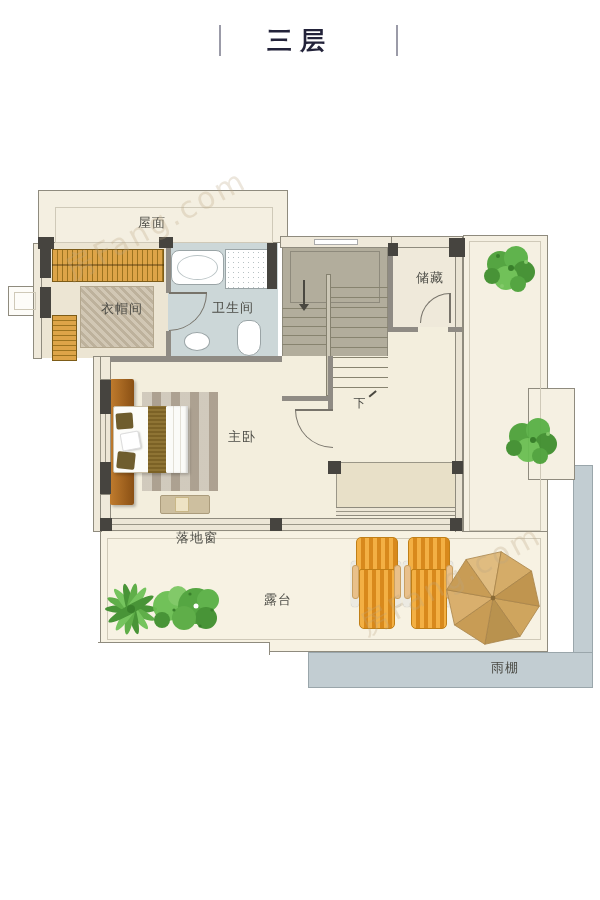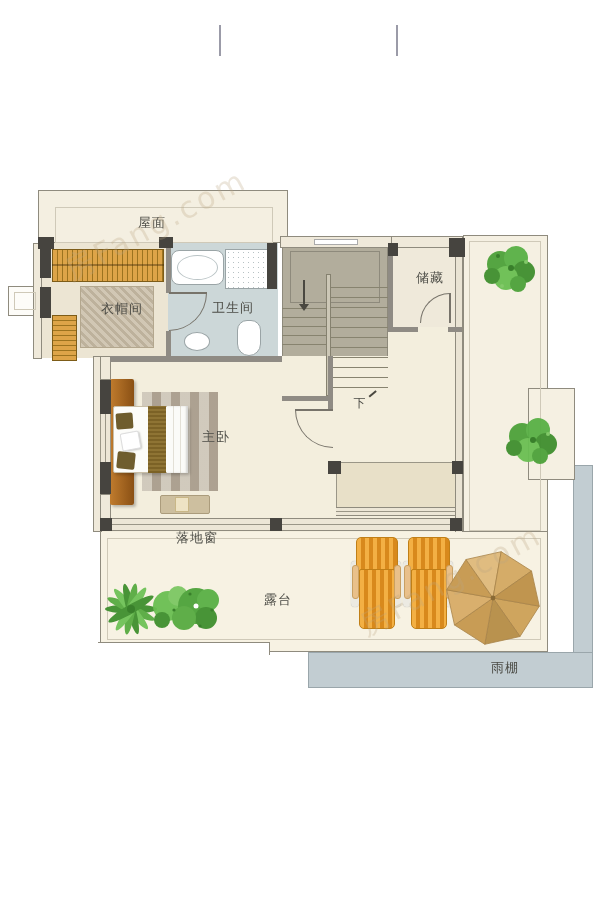--- a/index.html
+++ b/index.html
@@ -34,20 +34,21 @@
       font-size:25px;font-weight:bold;color:#23233a;letter-spacing:8px;z-index:3;}
   .steps{position:absolute;z-index:12;}
   svg{display:block;}
 </style>
 </head>
 <body>
 
 <div id="page">
 
   <div class="titlebar" style="left:219px"></div>
+  <div id="title">三层</div>
   <div class="titlebar" style="left:396px"></div>
 
   <div class="wm" style="left:55px;top:205px">房Fang.com</div>
   <div class="wm" style="left:350px;top:560px">房Fang.com</div>
 
   <div class="abs" style="left:38px;top:190px;width:250px;height:53px;background:#f4efe1;border:1.5px solid #8f8b7e;box-sizing:border-box;z-index:4"></div>
   <div class="inner-line" style="left:55px;top:207px;width:218px;height:36px;z-index:6"></div>
   <div class="lbl" style="left:152px;top:223px">屋面</div>
 
   <div class="trim" style="left:33px;top:243px;width:9px;height:116px"></div>
@@ -153,21 +154,21 @@
        background-image:repeating-linear-gradient(0deg,#7c6226 0 2px,#8f7434 2px 4px)"></div>
   <div class="abs" style="left:167px;top:406px;width:21px;height:67px;background:#fbfbf8;z-index:14;
        background-image:linear-gradient(to right,transparent 6px,#e3e0d6 6px,#e3e0d6 7px,transparent 7px,transparent 13px,#e3e0d6 13px,#e3e0d6 14px,transparent 14px);
        box-shadow:inset -2px 0 2px rgba(0,0,0,.15)"></div>
   <div class="abs" style="left:116px;top:413px;width:17px;height:16px;background:#6f5d2e;border-radius:2px;transform:rotate(-4deg);z-index:15"></div>
   <div class="abs" style="left:117px;top:452px;width:18px;height:17px;background:#6f5d2e;border-radius:2px;transform:rotate(6deg);z-index:15"></div>
   <div class="abs" style="left:121px;top:432px;width:17px;height:16px;background:#ffffff;border:1px solid #ddd;border-radius:2px;transform:rotate(-10deg);z-index:16;
        box-shadow:1px 1px 2px rgba(0,0,0,.2)"></div>
   <div class="abs" style="left:160px;top:495px;width:50px;height:19px;background:#cdbf9f;border:1px solid #ab9c7c;border-radius:2px;box-sizing:border-box;z-index:12"></div>
   <div class="abs" style="left:175px;top:497px;width:14px;height:15px;background:#eee3c4;border:1px solid #c9b787;box-sizing:border-box;z-index:13"></div>
-  <div class="lbl" style="left:216px;top:437px">主卧</div>
+  <div class="lbl" style="left:242px;top:437px">主卧</div>
 
   <div class="lbl" style="left:197px;top:538px">落地窗</div>
   <div class="lbl" style="left:278px;top:600px">露台</div>
 
   <div class="abs" style="left:352px;top:537px;width:48px;height:92px;z-index:15">
     <div class="abs" style="left:-1px;top:24px;width:8px;height:46px;background:#eceae2;border-radius:4px;box-shadow:0 0 1px #aaa"></div>
     <div class="abs" style="left:41px;top:24px;width:8px;height:46px;background:#eceae2;border-radius:4px;box-shadow:0 0 1px #aaa"></div>
     <div class="abs lounge-stripe" style="left:4px;top:0;width:42px;height:34px;border-radius:5px 5px 2px 2px"></div>
     <div class="abs lounge-stripe" style="left:7px;top:32px;width:36px;height:60px;border-radius:2px 2px 5px 5px"></div>
     <div class="abs" style="left:0;top:28px;width:7px;height:34px;background:#e9c08a;border:1px solid #c9a062;border-radius:3px;box-sizing:border-box"></div>

